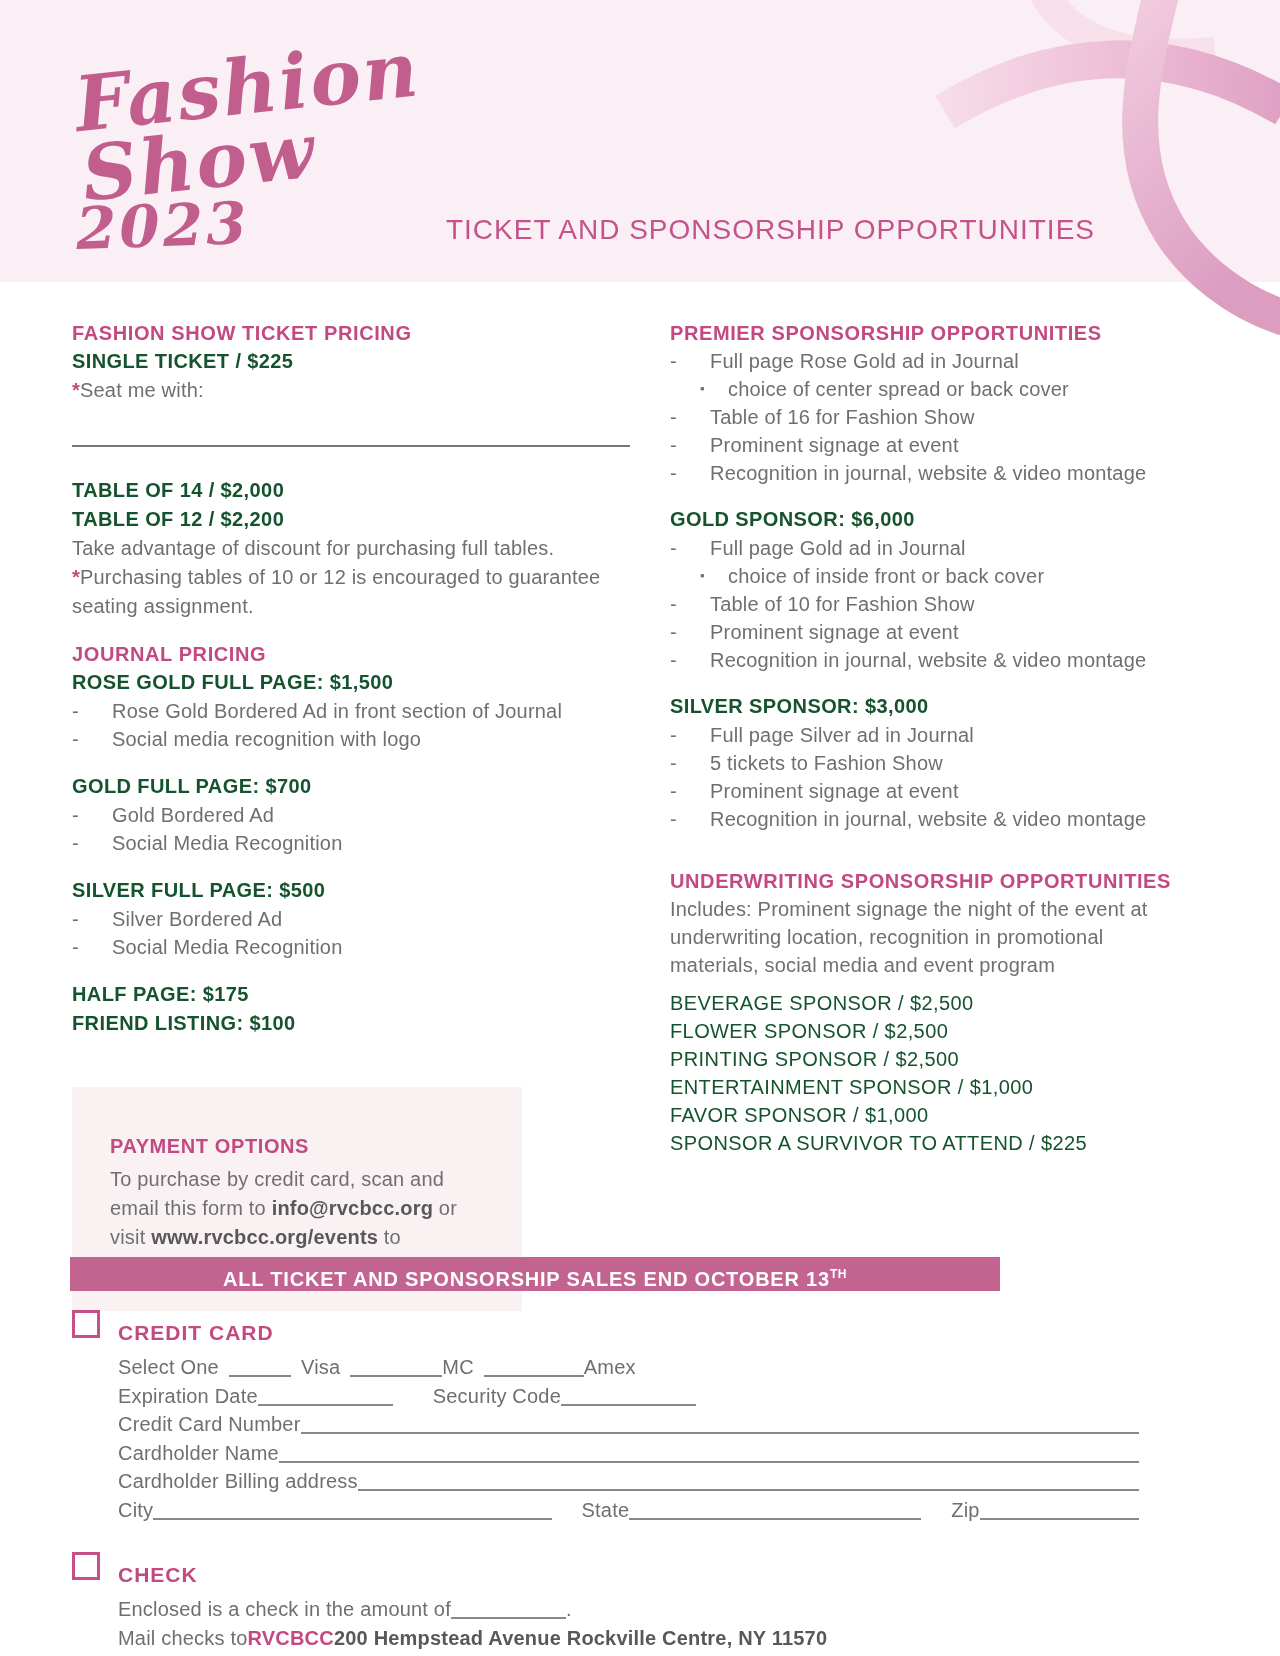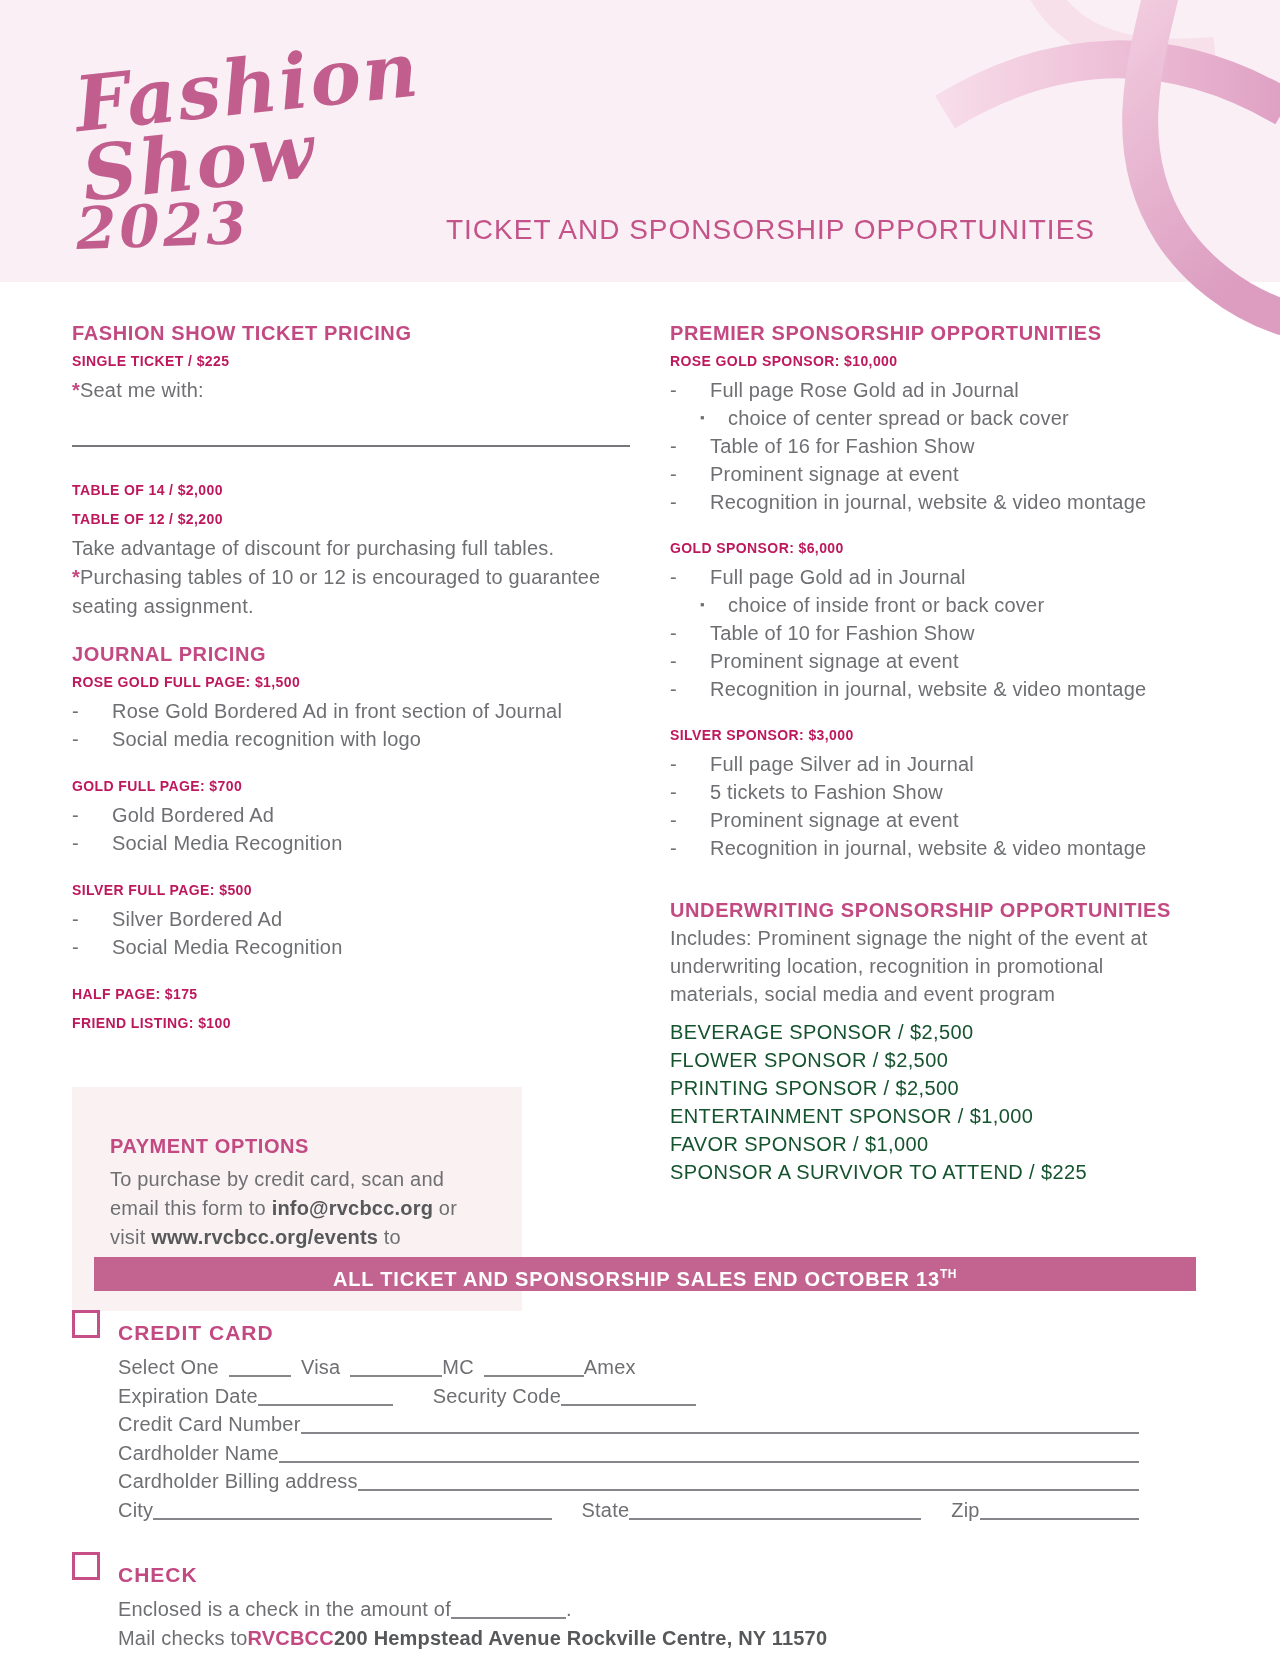--- a/index.html
+++ b/index.html
@@ -20,40 +20,40 @@
   .logo-year { position:absolute; left:76px; top:192px; color:#c25e8e;
           font-family:"DejaVu Serif","Liberation Serif",serif; font-style:italic; font-weight:bold;
           font-size:58px; transform:rotate(-2deg); letter-spacing:3px; }
   .header-title { position:absolute; right:185px; top:214px; color:#c4538a;
           font-size:28px; font-weight:normal; letter-spacing:1px; white-space:nowrap; }
   
   .col { position:absolute; top:300px; }
   .col-left  { left:72px;  width:558px; }
   .col-right { left:670px; width:512px; }
   .h-pink { color:#c34982; font-weight:bold; font-size:20px; letter-spacing:0.6px; line-height:28px;margin-top:19px; }
-  .h-dark { color:#be185d; font-weight:bold; font-size:14px; letter-spacing:0.4px; line-height:29px; }
+  .h-dark { color:#14532d; font-weight:bold; font-size:20px; letter-spacing:0.4px; line-height:29px; }
   .body-line { line-height:29px; }
   .star { color:#c34982; font-weight:bold; }
   .write-line { border-bottom:2px solid #77787b; height:1px; margin:40px 0 0 0; width:558px; }
   .b  { display:flex; line-height:28px; }
   .b .dash { width:40px; flex:0 0 40px; }
   .sb { display:flex; line-height:28px; }
   .sb .sq { width:28px; flex:0 0 28px; margin-left:30px; font-size:13px; line-height:28px; }
   .gap-s { margin-top:18px; }
   .gap-m { margin-top:19px; }
   .payment-box { margin-top:49px; width:450px; background:#faf1f3; padding:26px 20px 30px 38px; }
   .payment-box .h-pink { margin-bottom:5px; }
   .payment-text { line-height:29px; width:380px; }
   .bold-dark { font-weight:bold; color:#57585a; }
   .uw-desc { line-height:28px; margin-top:0; }
   .sponsor-lines div { font-weight:normal; color:#14532d; line-height:28px; letter-spacing:0.4px; }
   
-  .banner { position:absolute; left:70px; top:1257px; width:1102px; height:34px;
+  .banner { position:absolute; left:70px; top:1257px; width:930px; height:34px;
             background:#c26390; color:#ffffff; text-align:center; line-height:34px;
-            font-weight:bold; font-size:20px; letter-spacing:0.8px;margin-left:24px; }
+            font-weight:bold; font-size:20px; letter-spacing:0.8px; }
   .banner sup { font-size:12px; letter-spacing:0.5px; }
   
   .form { position:absolute; left:72px; top:1300px; width:1067px; }
   .form-head { display:flex; align-items:center; margin-bottom:6px; }
   .checkbox { width:28px; height:28px; border:3px solid #c74f88; background:#ffffff; flex:0 0 28px; }
   .form-head .h-pink { margin-left:18px; font-size:21px; letter-spacing:1px; }
   .frow { display:flex; align-items:flex-start; line-height:28.5px; margin-left:46px; white-space:nowrap; }
   .lbl { flex:0 0 auto; }
   .bl { display:inline-block; border-bottom:2px solid #86878a; height:24px; flex:0 0 auto; }
   .fill { flex:1 1 auto; }
@@ -145,21 +145,20 @@
     <div class="h-dark">FRIEND LISTING: $100</div>
 
     <div class="payment-box">
       <div class="h-pink">PAYMENT OPTIONS</div>
       <div class="payment-text"><span>To purchase by credit card, scan and email this form to </span><span class="bold-dark">info@rvcbcc.org</span><span> or visit </span><span class="bold-dark">www.rvcbcc.org/events</span><span> to purchase online.</span></div>
     </div>
   </div>
 
   <div class="col col-right">
     <div class="h-pink">PREMIER SPONSORSHIP OPPORTUNITIES</div>
-    <div class="h-dark">ROSE GOLD SPONSOR: $10,000</div>
     <div class="b">
         <span class="dash">-</span>
         <span>Full page Rose Gold ad in Journal</span>
       </div>
     <div class="sb">
         <span class="sq">▪</span>
         <span>choice of center spread or back cover</span>
       </div>
     <div class="b">
         <span class="dash">-</span>

